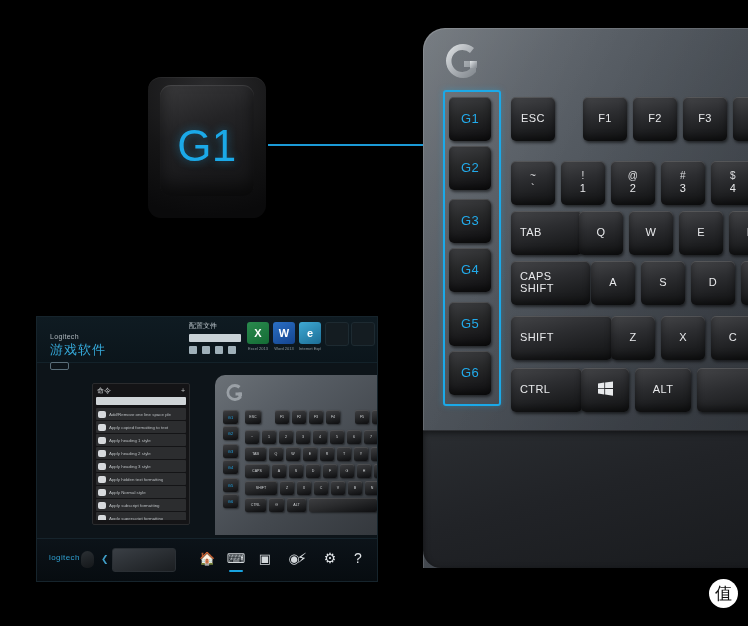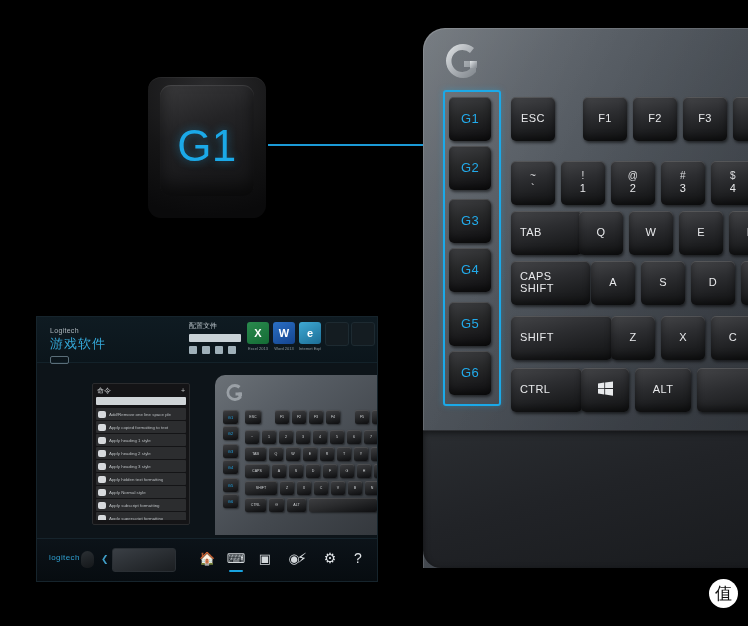--- a/index.html
+++ b/index.html
@@ -95,21 +95,21 @@
     position:absolute;left:36px;top:316px;width:340px;height:264px;
     background:#0d1419;border:1px solid #16242c;
     box-shadow:0 0 18px rgba(0,0,0,.9);
     overflow:hidden;
   }
   .sw-top{
     position:absolute;left:0;top:0;right:0;height:45px;
     background:linear-gradient(180deg,#0f1b22 0%,#0b151b 100%);
     border-bottom:1px solid #13222a;
   }
-  .sw-brand{position:absolute;left:13px;top:10px;}
+  .sw-brand{position:absolute;left:13px;top:16px;}
   .sw-brand .l1{color:#aeb7bd;font-size:7px;letter-spacing:.3px;}
   .sw-brand .l2{color:#35a8d8;font-size:13px;margin-top:1px;letter-spacing:1px;
     font-family:"DejaVu Sans","Liberation Sans",sans-serif;}
   .sw-brand .pill{width:17px;height:6px;border:1px solid #5a6e79;border-radius:2px;margin-top:3px;}
 
   .sw-profile{position:absolute;left:152px;top:4px;width:52px;}
   .sw-profile .ptitle{color:#bcc6cc;font-size:7px;}
   .sw-profile .pbox{margin-top:3px;height:8px;background:#c9d2d7;border-radius:1px;}
   .sw-profile .pic{display:flex;gap:5px;margin-top:4px;}
   .sw-profile .pic i{width:8px;height:8px;background:#9fb0b9;border-radius:1px;display:block;font-style:normal;}

